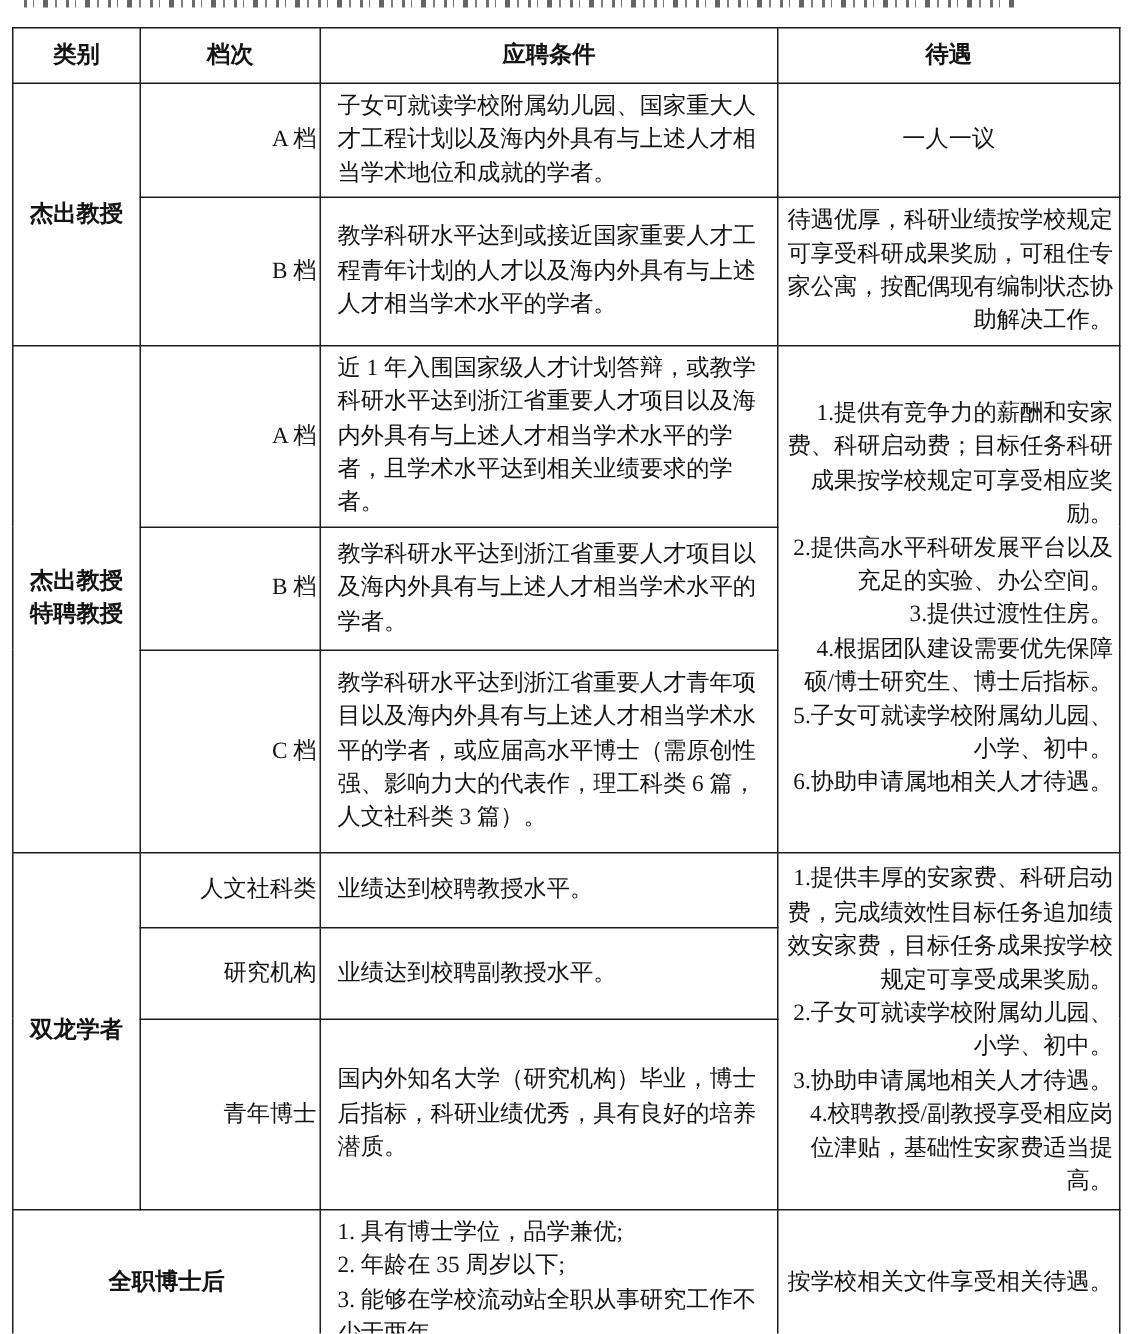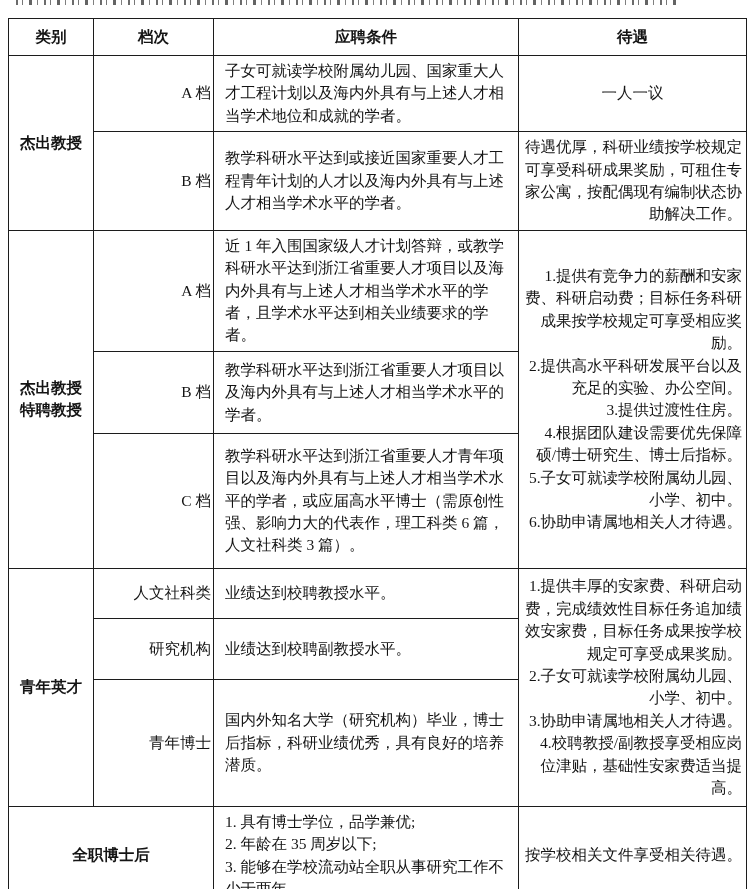--- a/index.html
+++ b/index.html
@@ -131,21 +131,21 @@
     <tr style="height:82px">
       <td class="lvl">B 档</td>
       <td class="cond">教学科研水平达到浙江省重要人才项目以及海内外具有与上述人才相当学术水平的学者。</td>
     </tr>
     <tr style="height:135px">
       <td class="lvl">C 档</td>
       <td class="cond">教学科研水平达到浙江省重要人才青年项目以及海内外具有与上述人才相当学术水平的学者，或应届高水平博士（需原创性强、影响力大的代表作，理工科类 6 篇，人文社科类 3 篇）。</td>
     </tr>
 
     <tr style="height:50px">
-      <td class="cat" rowspan="3">青年英才</td>
+      <td class="cat" rowspan="3">双龙学者</td>
       <td class="lvl">人文社科类</td>
       <td class="cond">业绩达到校聘教授水平。</td>
       <td class="treat" rowspan="3">1.提供丰厚的安家费、科研启动费，完成绩效性目标任务追加绩效安家费，目标任务成果按学校规定可享受成果奖励。
 2.子女可就读学校附属幼儿园、小学、初中。
 3.协助申请属地相关人才待遇。
 4.校聘教授/副教授享受相应岗位津贴，基础性安家费适当提高。</td>
     </tr>
     <tr style="height:61px">
       <td class="lvl">研究机构</td>
       <td class="cond">业绩达到校聘副教授水平。</td>

